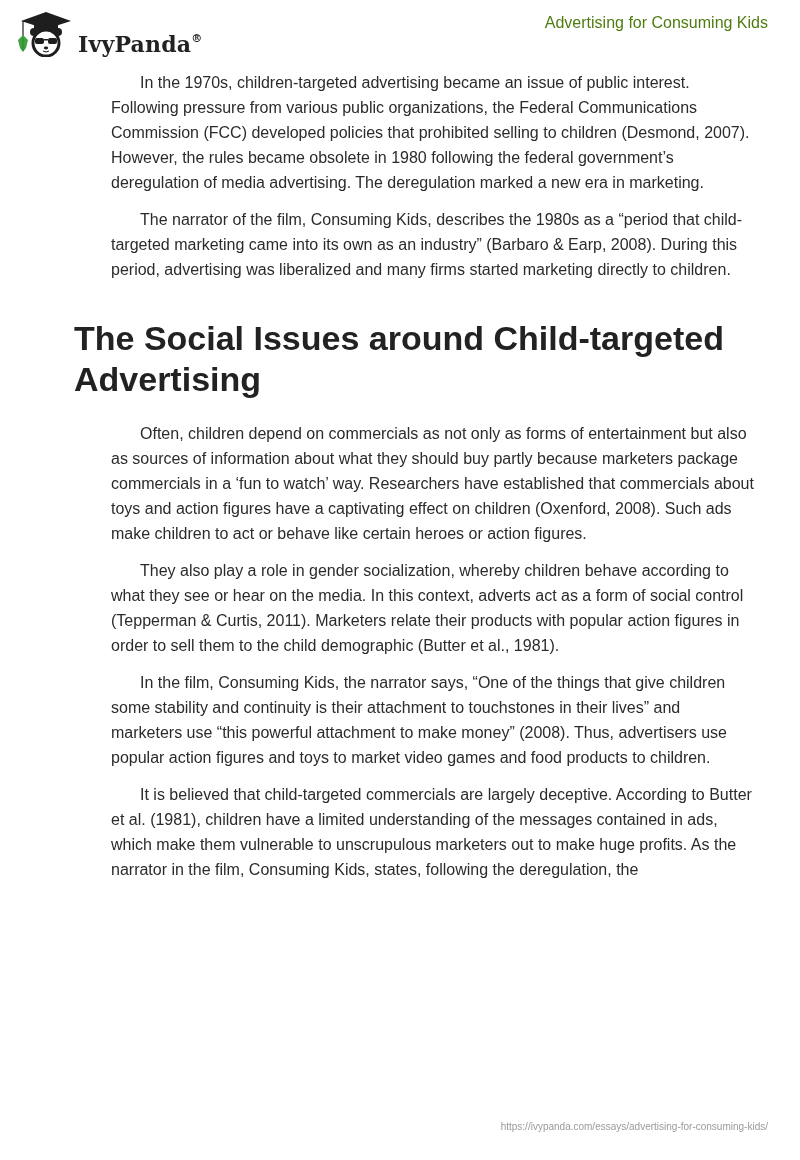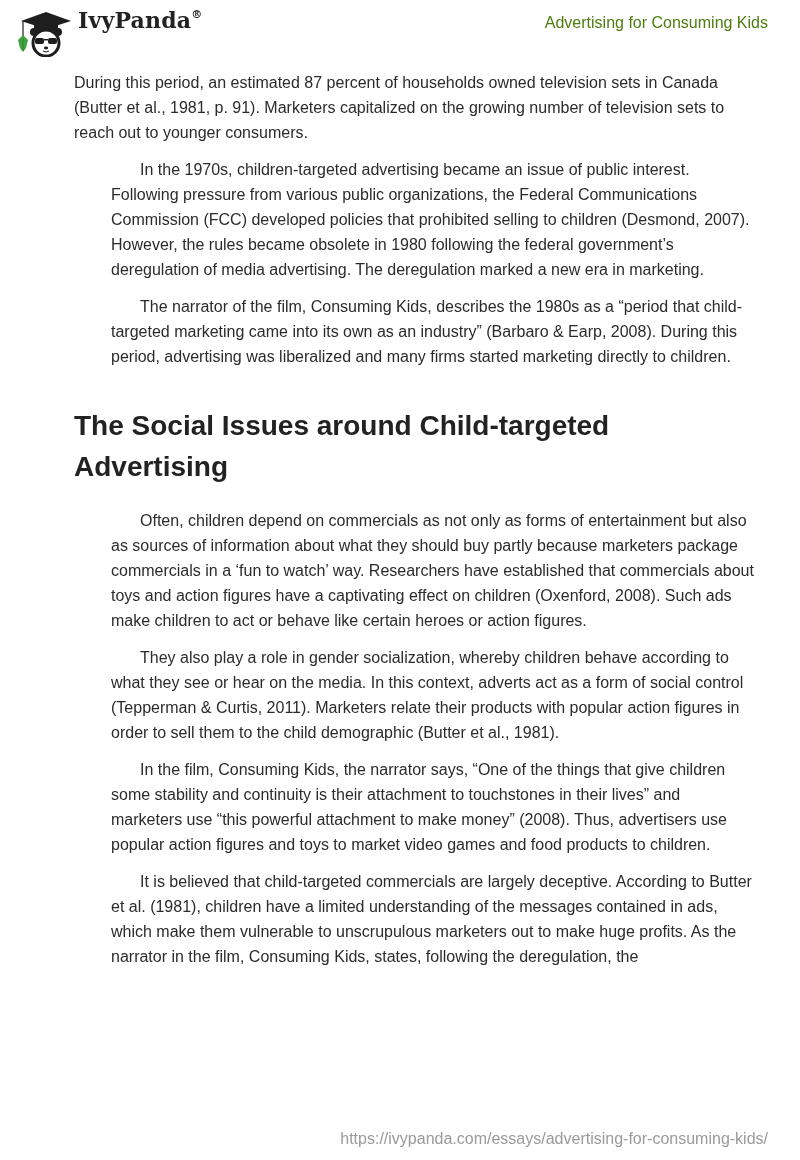--- a/index.html
+++ b/index.html
@@ -1,29 +1,29 @@
 <!DOCTYPE html>
 <html><head>
 <meta charset="utf-8">
 <style>
   html, body { margin: 0; padding: 0; background: #ffffff; }
   body { width: 800px; height: 1160px; position: relative; overflow: hidden;
          font-family: "Liberation Sans", sans-serif; color: #2b2b2b; }
   .header { position: absolute; left: 0; top: 0; width: 800px; height: 62px; }
-  .logo { position: absolute; left: 17px; top: 7px; display: flex; align-items: flex-start; }
+  .logo { position: absolute; left: 17px; top: 7px; display: flex; align-items: flex-end; }
   .logo-mark { width: 58px; height: 50px; }
   .logo-text { font-family: "DejaVu Serif", serif; font-weight: bold; font-size: 22px;
                color: #222; margin-left: 3px; letter-spacing: 0.2px; }
   .logo-text sup { font-size: 11px; position: relative; top: -2px; }
   .doc-title { position: absolute; right: 32px; top: 14px; font-size: 16px; color: #4d7c0f; margin-left: 24px; }
   .content { position: absolute; left: 74px; top: 70px; width: 680px; }
   p { margin: 0 0 12px 0; font-size: 16px; line-height: 25px; color: #2b2b2b; }
   p.indent { text-indent: 29px; margin-left: 37px; }
-  h2 { margin: 36px 0 21px 0; font-size: 28px; line-height: 41px; font-weight: bold; color: #222; }
-  .footer-url { position: absolute; right: 32px; bottom: 12px; font-size: 16px; color: #9a9a9a; }
+  h2 { margin: 36px 0 21px 0; font-size: 34px; line-height: 41px; font-weight: bold; color: #222; }
+  .footer-url { position: absolute; right: 32px; bottom: 28px; font-size: 10px; color: #9a9a9a; }
 </style>
 </head>
 <body>
 
 <div class="header">
   <div class="logo">
     <svg class="logo-mark" viewBox="0 0 58 50">
 
       <polygon points="4,14 29,5 54,14 29,22" fill="#1e1e1e"></polygon>
       <rect x="17" y="16" width="24" height="8" fill="#1e1e1e"></rect>
@@ -42,21 +42,20 @@
 
       <ellipse cx="29" cy="41" rx="2.2" ry="1.4" fill="#1e1e1e"></ellipse>
       <path d="M26,44 Q29,46 32,44" stroke="#1e1e1e" stroke-width="1" fill="none"></path>
     </svg>
     <span class="logo-text"><span>IvyPanda</span><sup>®</sup></span>
   </div>
   <div class="doc-title">Advertising for Consuming Kids</div>
 </div>
 
 <div class="content">
-  <p>During this period, an estimated 87 percent of households owned television sets in Canada (Butter et al., 1981, p. 91). Marketers capitalized on the growing number of television sets to reach out to younger consumers.</p>
   <p class="indent">In the 1970s, children-targeted advertising became an issue of public interest. Following pressure from various public organizations, the Federal Communications Commission (FCC) developed policies that prohibited selling to children (Desmond, 2007). However, the rules became obsolete in 1980 following the federal government’s deregulation of media advertising. The deregulation marked a new era in marketing.</p>
   <p class="indent">The narrator of the film, Consuming Kids, describes the 1980s as a “period that child-targeted marketing came into its own as an industry” (Barbaro &amp; Earp, 2008). During this period, advertising was liberalized and many firms started marketing directly to children.</p>
 
   <h2>The Social Issues around Child-targeted Advertising</h2>
 
   <p class="indent">Often, children depend on commercials as not only as forms of entertainment but also as sources of information about what they should buy partly because marketers package commercials in a ‘fun to watch’ way. Researchers have established that commercials about toys and action figures have a captivating effect on children (Oxenford, 2008). Such ads make children to act or behave like certain heroes or action figures.</p>
   <p class="indent">They also play a role in gender socialization, whereby children behave according to what they see or hear on the media. In this context, adverts act as a form of social control (Tepperman &amp; Curtis, 2011). Marketers relate their products with popular action figures in order to sell them to the child demographic (Butter et al., 1981).</p>
   <p class="indent">In the film, Consuming Kids, the narrator says, “One of the things that give children some stability and continuity is their attachment to touchstones in their lives” and marketers use “this powerful attachment to make money” (2008). Thus, advertisers use popular action figures and toys to market video games and food products to children.</p>
   <p class="indent">It is believed that child-targeted commercials are largely deceptive. According to Butter et al. (1981), children have a limited understanding of the messages contained in ads, which make them vulnerable to unscrupulous marketers out to make huge profits. As the narrator in the film, Consuming Kids, states, following the deregulation, the</p>
 </div>

